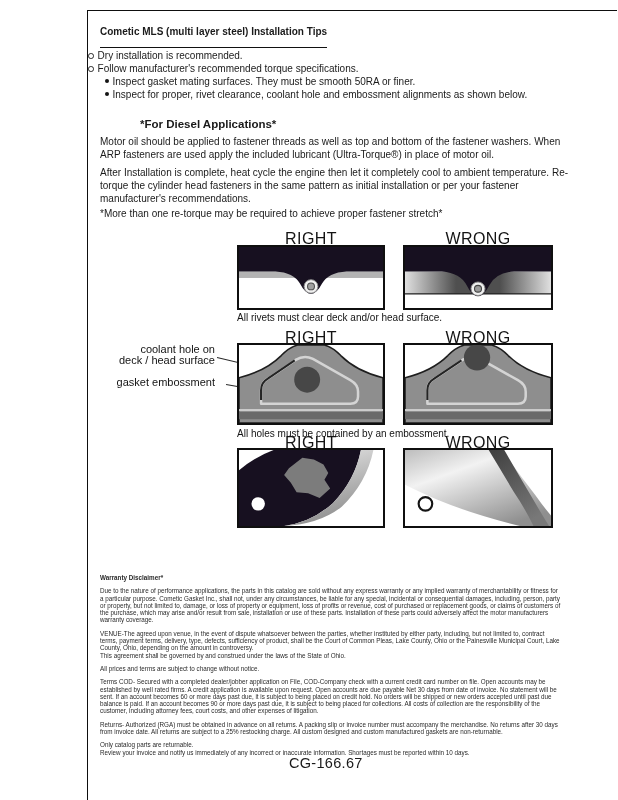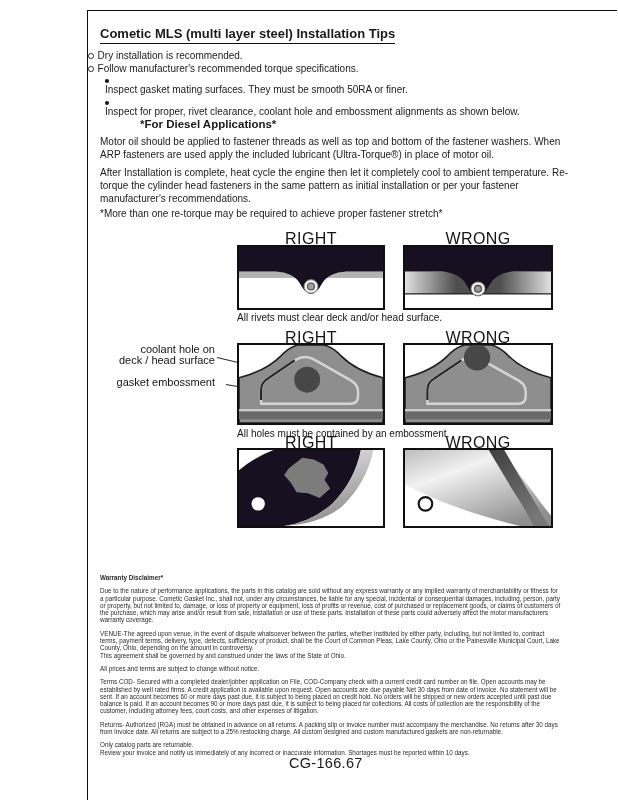--- a/index.html
+++ b/index.html
@@ -2,27 +2,27 @@
 <html><head>
 <meta charset="utf-8">
 <style>
   html,body{margin:0;padding:0;}
   body{
     width:618px;height:800px;position:relative;background:#ffffff;
     font-family:"Liberation Sans", sans-serif;color:#1a1a1a;overflow:hidden;
   }
   .frame{position:absolute;left:87px;top:10px;width:529px;height:789px;
     border-top:1.6px solid #0e0e0e;border-left:1.6px solid #0e0e0e;}
-  .title{position:absolute;left:100px;top:26px;font-size:13px;font-weight:bold;
-    border-bottom:1.8px solid #111;padding-bottom:2px;white-space:nowrap;}
+  .title{position:absolute;left:100px;top:26px;font-size:10px;font-weight:bold;
+    border-bottom:1.8px solid #111;padding-bottom:10px;white-space:nowrap;}
   .tips{position:absolute;left:88px;top:49px;width:488px;font-size:10px;line-height:13px;}
   .tip{display:flex;align-items:flex-start;}
   .ob{flex:0 0 auto;width:3.6px;height:3.6px;border:1px solid #2a2a2a;border-radius:50%;margin:4px 4px 0 0;}
   .fb{flex:0 0 auto;width:4px;height:4px;background:#141414;border-radius:50%;margin:4.4px 3.5px 0 0;}
-  .sub{margin-left:17px;flex-direction:column;}
+  .sub{margin-left:17px;}
   .diesel-h{position:absolute;left:100px;top:118px;font-size:11.5px;font-weight:bold;margin-left:40px;}
   .bodytext{position:absolute;left:100px;width:470px;font-size:10px;line-height:12.8px;}
   .p1{top:136px;}
   .p2{top:167px;}
   .p3{top:208px;}
   .dlabel{position:absolute;font-size:16px;letter-spacing:.4px;text-align:center;color:#141414;}
   .dbox{position:absolute;box-sizing:border-box;background:#fff;overflow:hidden;}
   .dbox svg{display:block;width:100%;height:100%;}
   .b1{border:2.8px solid #0f0f0f;}
   .b2{border:2.2px solid #0f0f0f;}

